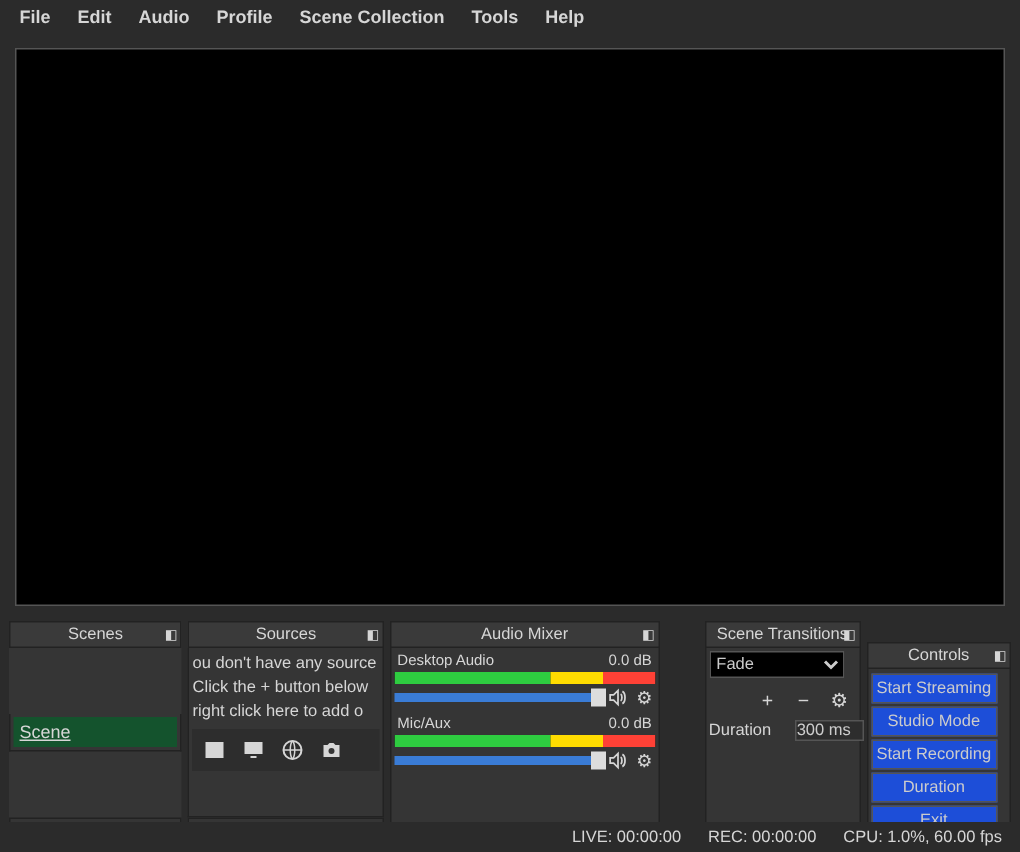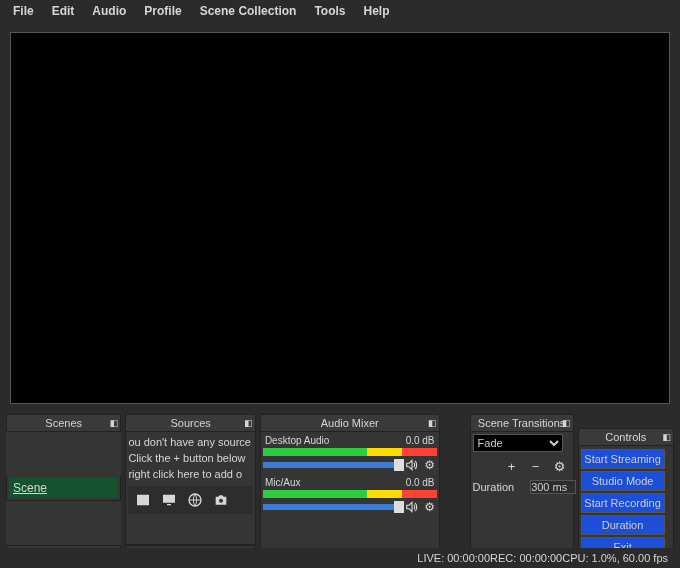--- a/index.html
+++ b/index.html
@@ -35,21 +35,21 @@
   .vol { flex: 1; height: 6px; background: #222; position: relative; }
   .vol .fill { background: #3a7cd6; height: 100%; width: 100%; }
   .vol .thumb { position: absolute; right: -3px; top: -3px; width: 10px; height: 12px; background: #ddd; }
   .ico { width: 14px; height: 14px; display: flex; align-items: center; justify-content: center; }
   .trans-select { width: 90px; font-size: 11px; background: #000000; color: #ccc; border: 1px solid #555; height: 18px; }
   .trans-btns { display: flex; gap: 6px; margin-top: 6px; justify-content: flex-end; align-items: center; padding-right: 2px; }
   .dur-row { display: flex; align-items: center; gap: 16px; margin-top: 6px; font-size: 11px; }
   .dur-in { width: 46px; font-size: 11px; background: #2d2d2d; color: #ccc; border: 1px solid #555; height: 14px; }
   .spin { display: flex; flex-direction: column; font-size: 7px; line-height: 7px; }
   .ctrl-btn { display: block; width: 84px; margin: 1px 0; font-size: 11px; background: #1d4ed8; color: #ccc; border: 1px solid #555; height: 20px; }
-  .statusbar { position: absolute; bottom: 0; left: 0; right: 0; height: 20px; background: #2b2b2b; display: flex; justify-content: flex-end; align-items: center; gap: 0; padding: 0 12px; font-size: 11px; }
+  .statusbar { position: absolute; bottom: 0; left: 0; right: 0; height: 20px; background: #2b2b2b; display: flex; justify-content: flex-end; align-items: center; gap: 18px; padding: 0 12px; font-size: 11px; }
   svg { fill: currentColor; }
 </style>
 </head>
 <body>
 
 <div class="menubar">
   <span>File</span>
   <span>Edit</span>
   <span>Audio</span>
   <span>Profile</span>

